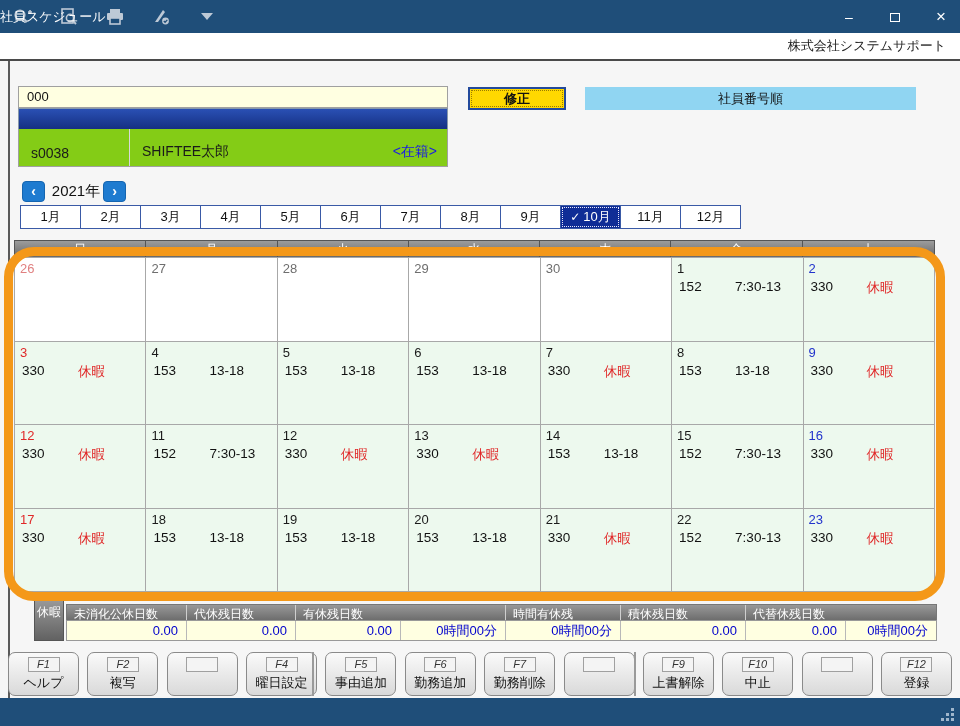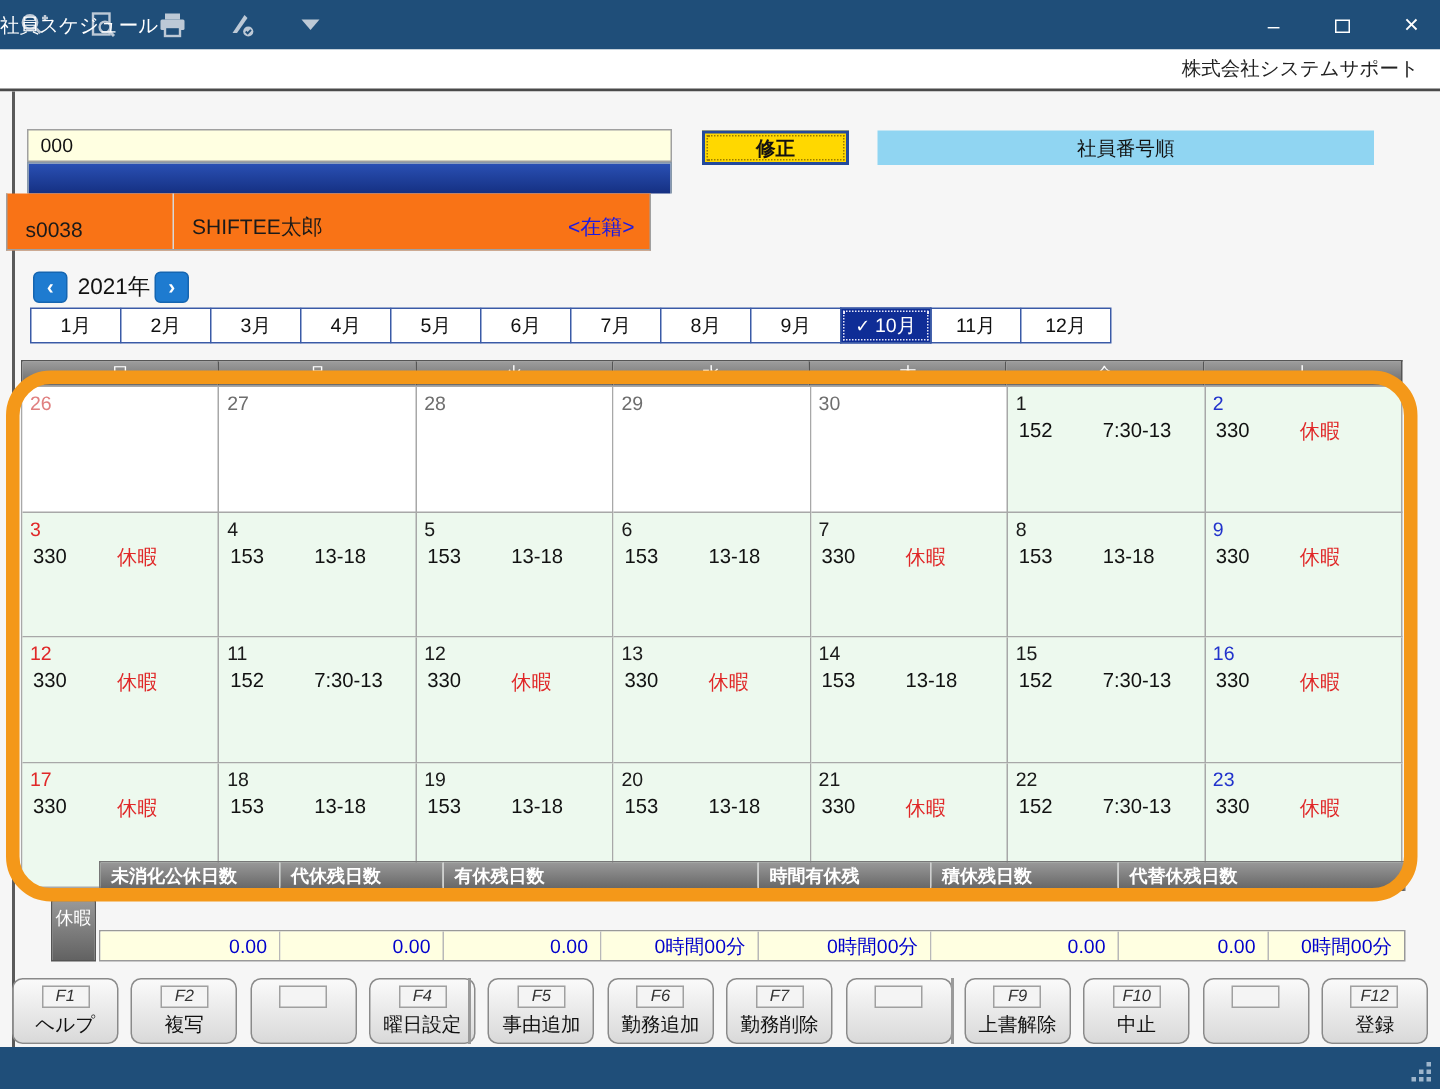--- a/index.html
+++ b/index.html
@@ -21,21 +21,21 @@
   .companybar{position:absolute;left:0;top:33px;width:960px;height:28px;background:#FFFFFF;border-bottom:2px solid #4A4A4A;display:flex;align-items:center;justify-content:flex-end;padding-right:14px;font-size:13px;color:#222;}
   
   .main{position:absolute;left:0;top:61px;width:960px;height:637px;background:#F6F6F6;}
   .left-edge{position:absolute;left:8px;top:0;width:2px;height:637px;background:#5A5A5A;}
   
   .emp-filter{position:absolute;left:18px;top:25px;width:430px;height:22px;background:#FFFFE1;border:1px solid #A0A0A0;font-size:13px;padding:2px 0 0 8px;color:#111;}
   .emp-head{position:absolute;left:18px;top:47px;width:430px;height:21px;display:flex;background:linear-gradient(#2A50B4,#153082);border:1px solid #8899AA;border-bottom:none;}
   .emp-head .hc{color:#FFFFFF;font-size:12.5px;line-height:19px;padding-left:10px;margin-top:20px;}
   .emp-head .hc1{width:111px;border-right:1px solid #C8D4E6;}
   .emp-head .hc2{flex:1;}
-  .emp-row{position:absolute;left:4px;top:68px;width:430px;height:38px;background:#f97316;border:1px solid #A0A0A0;border-top:none;display:flex;}
+  .emp-row{position:absolute;left:18px;top:68px;width:430px;height:38px;background:#84cc16;border:1px solid #A0A0A0;border-top:none;display:flex;}
   .emp-row .dc{display:flex;align-items:flex-end;padding-bottom:5px;font-size:14px;}
   .emp-row .dc1{width:111px;padding-left:12px;border-right:1px solid #D8D8D8;}
   .emp-row .dc2{flex:1;padding-left:12px;}
   .emp-status{margin-left:auto;padding-right:10px;color:#1A1AE6;}
   
   .edit-btn{position:absolute;left:468px;top:26px;width:98px;height:23px;background:#FFD800;border:2px solid #234A9C;color:#111;font-size:13px;font-weight:bold;text-align:center;line-height:19px;outline:1px dotted #9A7B00;outline-offset:-4px;cursor:default;}
   .order-bar{position:absolute;left:585px;top:26px;width:331px;height:23px;background:#90D5F2;font-size:13px;text-align:center;line-height:23px;color:#111;cursor:default;}
   
   .ynav-btn{position:absolute;top:120px;width:23px;height:21px;background:#1E7BD0;border:1px solid #1565B0;border-radius:4px;color:#FFFFFF;font-size:14px;font-weight:bold;text-align:center;line-height:18px;cursor:default;}
   .ynav-prev{left:22px;} .ynav-next{left:103px;}
@@ -61,21 +61,21 @@
   .cell.sun .daynum{color:#E02828;}
   .cell.sat .daynum{color:#2233CC;}
   .entry{margin-top:3px;font-size:13.5px;display:flex;color:#111;}
   .entry .code{margin-left:7px;width:46px;}
   .entry .shift{margin-left:10px;}
   .entry .shift.holiday{color:#E02828;}
   
   .ring{position:absolute;left:4px;top:186px;width:941px;height:354px;border:9px solid #F49819;border-radius:30px;pointer-events:none;z-index:5;}
   
   .sum-leave{position:absolute;left:34px;top:539px;width:30px;height:41px;background:linear-gradient(#989898,#626262);border:1px solid #555;color:#FFF;font-size:12px;line-height:17px;text-align:center;padding-top:3px;word-break:break-all;}
-  .sum-heads{position:absolute;left:66px;top:513px;height:20px;display:flex;border:1px solid #777;border-bottom:none;font-weight:bold;}
+  .sum-heads{position:absolute;left:66px;top:543px;height:20px;display:flex;border:1px solid #777;border-bottom:none;}
   .sum-heads .shead{background:linear-gradient(#989898,#626262);color:#FFF;font-size:12px;line-height:19px;padding-left:7px;border-right:1px solid #CFCFCF;}
   .sum-heads .shead:last-child{border-right:none;}
   .sum-heads .shead:nth-child(1){width:120px;}
   .sum-heads .shead:nth-child(2){width:109px;}
   .sum-heads .shead:nth-child(3){width:210px;}
   .sum-heads .shead:nth-child(4){width:115px;}
   .sum-heads .shead:nth-child(5){width:125px;}
   .sum-heads .shead:nth-child(6){width:190px;}
   .sum-vals{position:absolute;left:66px;top:559px;height:21px;display:flex;border:1px solid #999;}
   .sum-vals .sval{background:#FFFFE1;color:#0000CC;font-size:13px;line-height:19px;text-align:right;padding-right:8px;border-right:1px solid #B8B8B8;}

